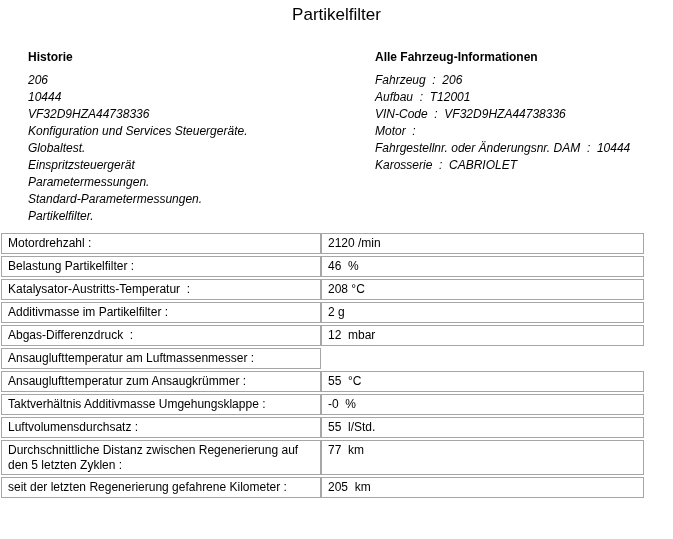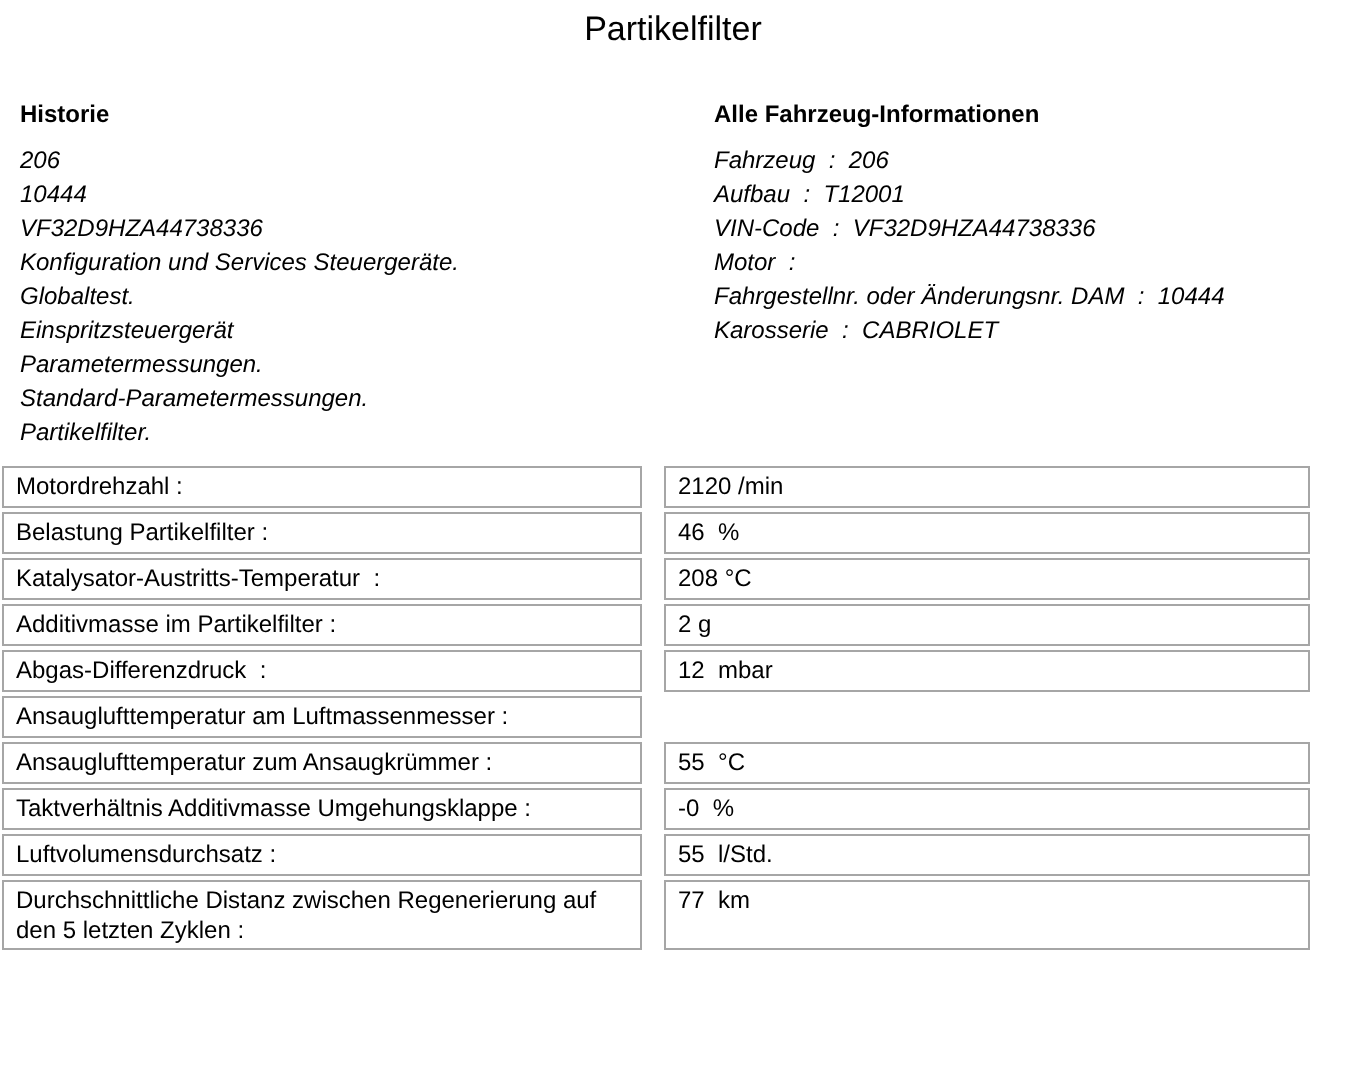--- a/index.html
+++ b/index.html
@@ -15,21 +15,21 @@
   .page-title {
     text-align: center;
     font-size: 17px;
     line-height: 20px;
     margin-top: 5px;
     white-space: pre-wrap;
   }
   .header-cols {
     display: flex;
     margin-top: 24px;
-    padding-left: 10px;
+    padding-left: 28px;
   }
   .col-history { width: 331px; flex: 0 0 331px; }
   .col-vehicle { flex: 1 1 auto; margin-left: 16px; }
   .section-heading {
     font-weight: bold;
     font-size: 12px;
     line-height: 17px;
     margin-bottom: 6px;
     white-space: pre-wrap;
   }
@@ -48,21 +48,21 @@
   }
   .meas-cell {
     border: 1px solid #a6a6a6;
     background: #ffffff;
     box-sizing: border-box;
     padding: 2px 6px 1px 6px;
     line-height: 15px;
     min-height: 21px;
     white-space: pre-wrap;
   }
-  .meas-label { width: 320px; flex: 0 0 320px; margin-right: 11px; }
+  .meas-label { width: 320px; flex: 0 0 320px; }
   .meas-value { width: 323px; flex: 0 0 323px; }
 </style>
 </head>
 <body>
 
 <div class="page-title">Partikelfilter</div>
 
 <div class="header-cols">
 
   <div class="col-history">
@@ -154,13 +154,17 @@
     <div class="meas-row">
       <div class="meas-cell meas-label">Luftvolumensdurchsatz :</div>
       <div class="meas-cell meas-value">55  l/Std.</div>
     </div>
 
     <div class="meas-row">
       <div class="meas-cell meas-label">Durchschnittliche Distanz zwischen Regenerierung auf den 5 letzten Zyklen :</div>
       <div class="meas-cell meas-value">77  km</div>
     </div>
 
+    <div class="meas-row">
+      <div class="meas-cell meas-label">seit der letzten Regenerierung gefahrene Kilometer :</div>
+      <div class="meas-cell meas-value">205  km</div>
+    </div>
   </div>
 
 </body></html>

